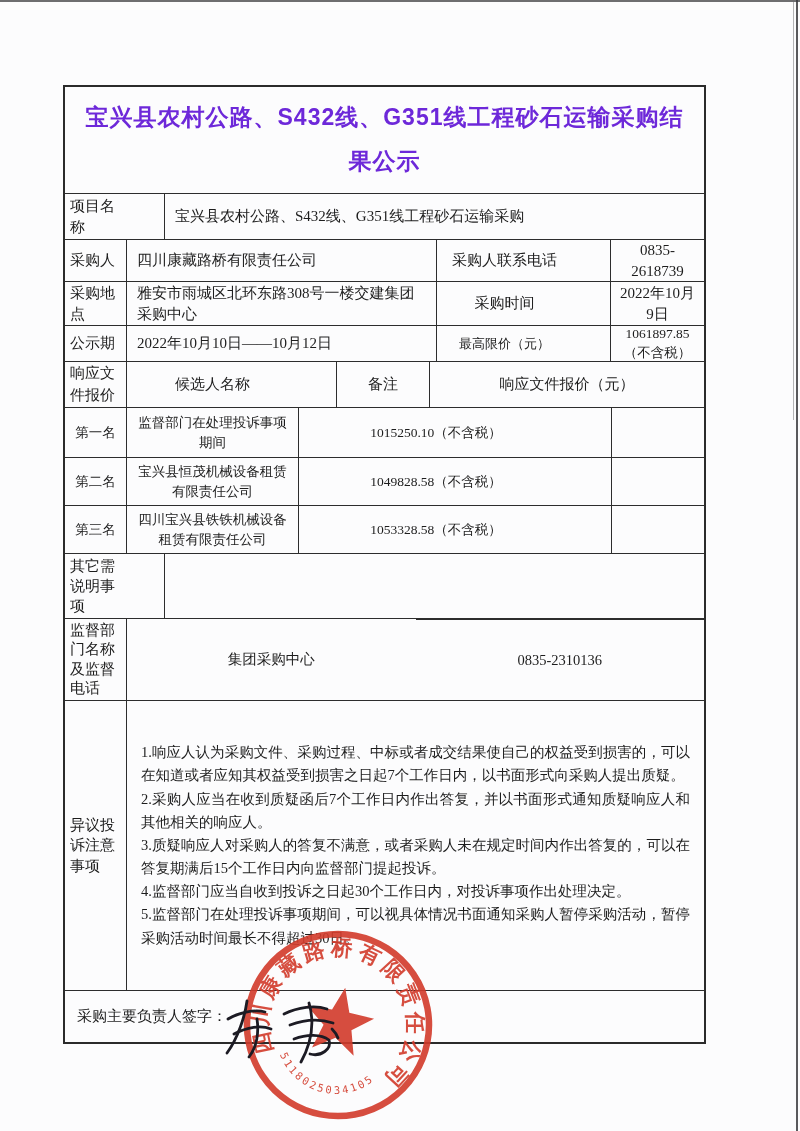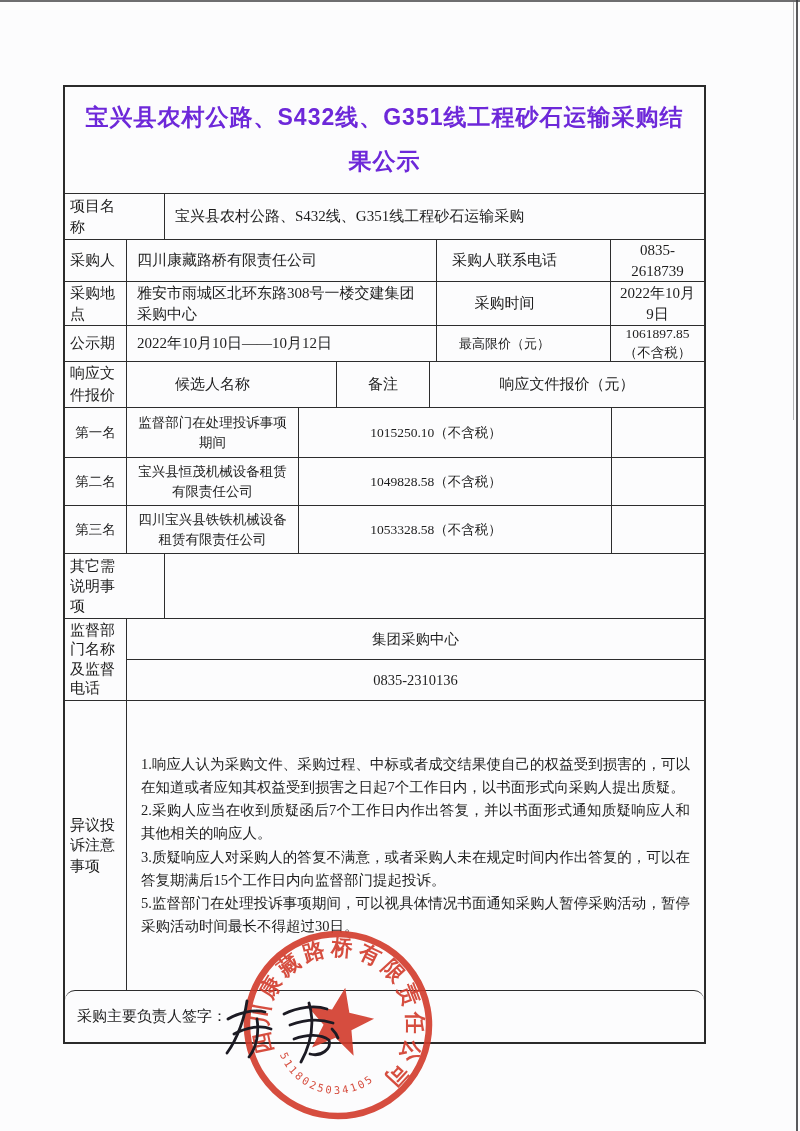--- a/index.html
+++ b/index.html
@@ -34,30 +34,30 @@
 
   .title-row{height:106px; align-items:center; justify-content:center;}
   .doc-title{
     width:100%; padding:0 14px; box-sizing:border-box;
     text-align:center; font-size:23px; font-weight:700; line-height:1.9;
     letter-spacing:1px; color:#6d28d9;
     font-family:"Liberation Sans","DejaVu Sans",sans-serif;
   }
 
   .cand .cell{font-size:13.5px; line-height:1.45;}
-  .sup-col{flex:1; display:flex; flex-direction:column; border-left:1.5px solid #2d2d2d;}
+  .sup-col{flex:1; display:flex; flex-direction:row; border-left:1.5px solid #2d2d2d;}
   .sup-cell{flex:1; display:flex; align-items:center; justify-content:center; font-size:14.5px; box-sizing:border-box;}
   .sup-cell + .sup-cell{border-top:1.5px solid #2d2d2d;}
 
   .notes-cell{
     flex:1; border-left:1.5px solid #2d2d2d; box-sizing:border-box;
     display:flex; flex-direction:column; justify-content:center; align-items:flex-start;
     padding:8px 14px; font-size:14.5px; line-height:1.6; text-align:justify;
   }
-  .sign-row{height:52px;border-radius:10px;}
+  .sign-row{height:52px;}
   .sign-cell{flex:1; padding:2px 12px; font-size:15px;}
 
   .stamp{position:absolute; left:238px; top:925px; width:200px; height:200px;
          transform:rotate(11deg); opacity:.9; pointer-events:none;}
   .signature{position:absolute; left:220px; top:990px; width:140px; height:85px; pointer-events:none;}
 </style>
 </head>
 <body>
 
 <div class="page">
@@ -137,20 +137,21 @@
         <div class="sup-cell">0835-2310136</div>
       </div>
     </div>
 
     <div class="row" style="height:290px">
       <div class="cell label">异议投诉注意事项</div>
       <div class="notes-cell">
         <div>1.响应人认为采购文件、采购过程、中标或者成交结果使自己的权益受到损害的，可以在知道或者应知其权益受到损害之日起7个工作日内，以书面形式向采购人提出质疑。</div>
         <div>2.采购人应当在收到质疑函后7个工作日内作出答复，并以书面形式通知质疑响应人和其他相关的响应人。</div>
         <div>3.质疑响应人对采购人的答复不满意，或者采购人未在规定时间内作出答复的，可以在答复期满后15个工作日内向监督部门提起投诉。</div>
+        <div>4.监督部门应当自收到投诉之日起30个工作日内，对投诉事项作出处理决定。</div>
         <div>5.监督部门在处理投诉事项期间，可以视具体情况书面通知采购人暂停采购活动，暂停采购活动时间最长不得超过30日。</div>
       </div>
     </div>
 
     <div class="row sign-row">
       <div class="cell sign-cell">采购主要负责人签字：</div>
     </div>
 
   </div>
 

